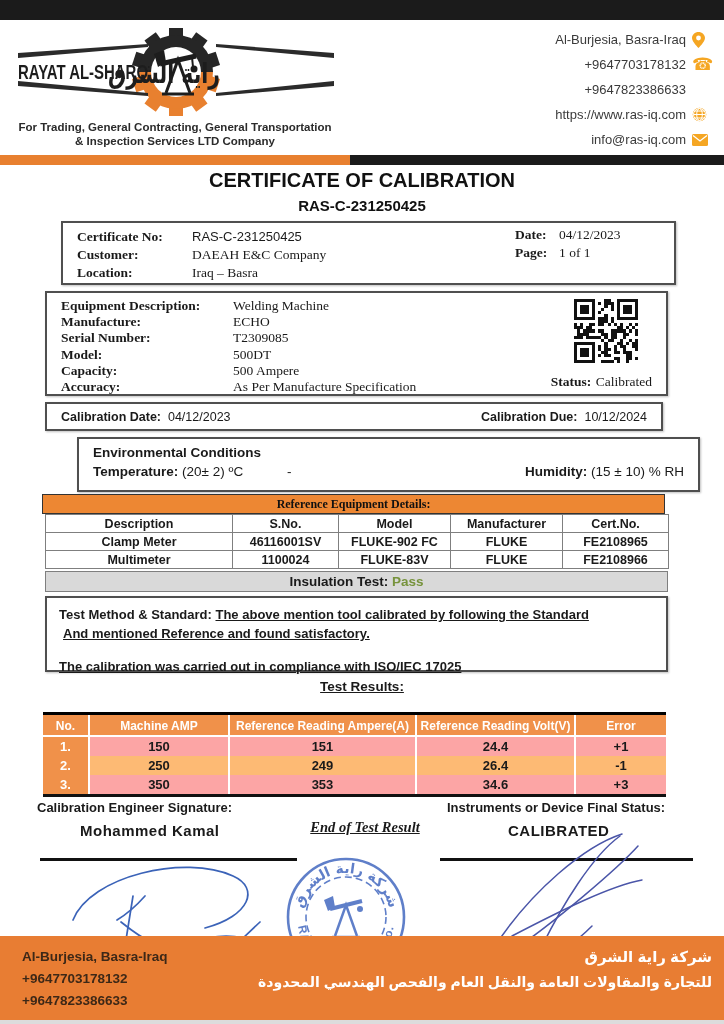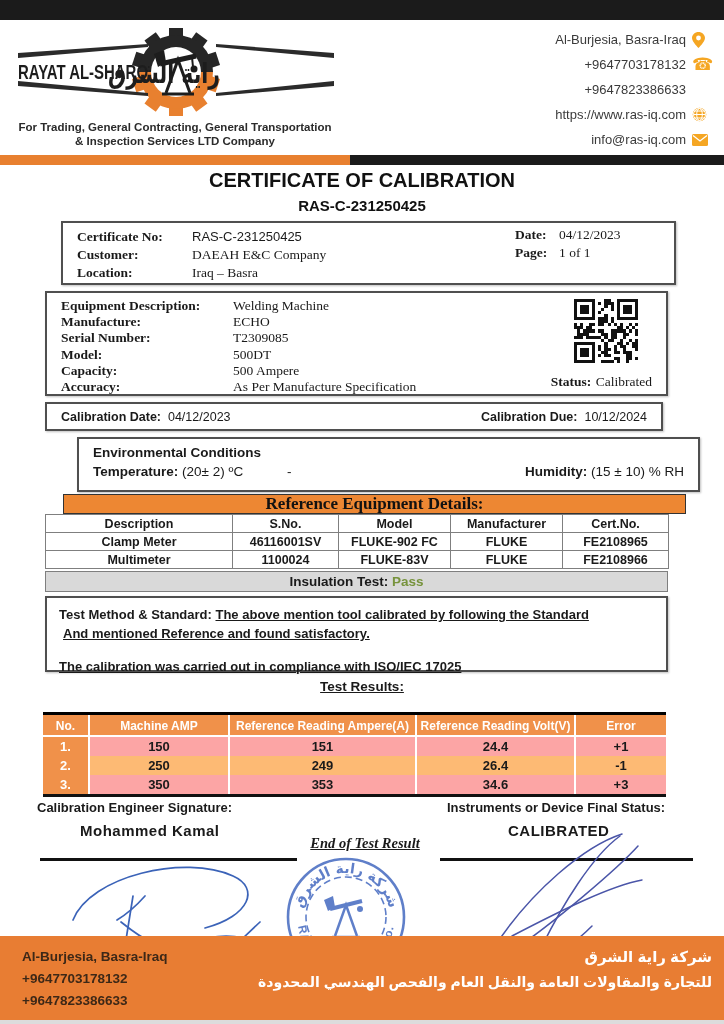--- a/index.html
+++ b/index.html
@@ -30,22 +30,22 @@
   .cert-right .cert-row .l{width:44px;}
   .equip-box{left:45px;top:291px;width:623px;height:105px;padding:5px 0 11px 14px;box-sizing:border-box;}
   .equip-row{display:flex;height:16.2px;line-height:16.2px;}
   .equip-row .l{width:172px;}
   .status-line{right:14px;bottom:5px;height:16px;line-height:16px;}
   .cal-box{left:45px;top:402px;width:618px;height:29px;display:flex;justify-content:space-between;align-items:center;padding:0 14px;box-sizing:border-box;font-size:12.5px;}
   .cal-box b{font-weight:bold;}
   .env-box{left:45px;top:437px;width:623px;height:55px;padding:6px 14px 0 14px;box-sizing:border-box;font-size:13.5px;margin-left:32px;}
   .env-line2{display:flex;justify-content:space-between;margin-top:4px;}
   
-  .ref-head{left:63px;top:494px;width:623px;height:20px;background:#ED8733;border:1px solid #333;box-sizing:border-box;
-            text-align:center;font-family:"Liberation Serif","DejaVu Serif",serif;font-weight:bold;font-size:17px;line-height:18px;color:#111;}
+  .ref-head{left:42px;top:494px;width:623px;height:20px;background:#ED8733;border:1px solid #333;box-sizing:border-box;
+            text-align:center;font-family:"Liberation Serif","DejaVu Serif",serif;font-weight:bold;font-size:12px;line-height:18px;color:#111;}
   table.ref{left:45px;top:514px;width:623px;border-collapse:collapse;table-layout:fixed;}
   table.ref td{border:1.5px solid #7f7f7f;height:17px;text-align:center;font-size:12.5px;font-weight:bold;padding:0;}
   table.ref tr.data td{font-weight:600;}
   .insul{left:45px;top:571px;width:623px;height:21px;background:#D9D9D9;border:1.5px solid #7f7f7f;box-sizing:border-box;
          text-align:center;font-size:13.5px;font-weight:bold;line-height:19px;}
   .pass{color:#77933C;}
   
   .method-box{left:45px;top:596px;width:623px;height:76px;padding:7px 12px;box-sizing:border-box;font-size:13px;font-weight:bold;line-height:19px;}
   .u{text-decoration:underline;}
   .method-gap{height:14px;}
@@ -56,21 +56,21 @@
   .res-grid > div{border-right:2px solid #fff;}
   .res-grid > div:nth-child(5n){border-right:none;}
   .res-h{background:#F0914A;color:#fff;font-size:12px;font-weight:600;height:22px;line-height:22px;text-align:center;border-bottom:2px solid #fff;box-sizing:border-box;}
   .res-c{font-size:13px;font-weight:600;height:19px;line-height:19px;text-align:center;}
   .res-no{background:#F0914A;color:#fff;}
   .row-g{background:#fca5a5;}
   .row-w{background:#fdba74;}
   
   .sig-lbl{font-size:13px;font-weight:bold;}
   .sig-name{font-size:15px;font-weight:bold;letter-spacing:.5px;}
-  .end-test{font-family:"Liberation Serif","DejaVu Serif",serif;font-size:14.5px;font-weight:bold;font-style:italic;text-decoration:underline;margin-top:16px;}
+  .end-test{font-family:"Liberation Serif","DejaVu Serif",serif;font-size:14.5px;font-weight:bold;font-style:italic;text-decoration:underline;}
   .sig-line{height:3px;background:#111;}
   
   .footer{left:0;top:936px;width:724px;height:84px;background:#E87D33;}
   .footer-left{position:absolute;left:22px;top:10px;font-size:13.5px;font-weight:600;color:#3d2817;line-height:22px;}
   .footer-right{position:absolute;right:12px;top:8px;text-align:right;color:#fff;direction:rtl;}
   .footer-right .l1{font-size:15px;font-weight:bold;line-height:26px;}
   .footer-right .l2{font-size:14px;font-weight:bold;line-height:24px;}
 </style>
 </head>
 <body>

